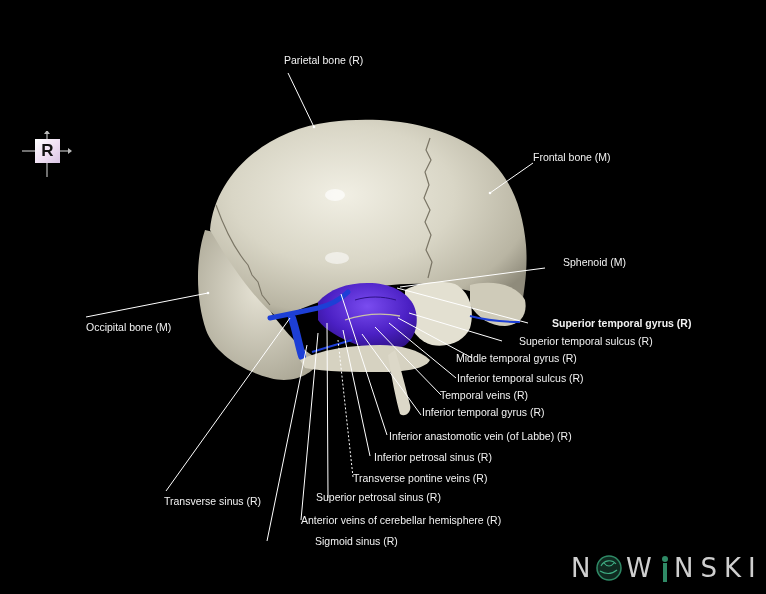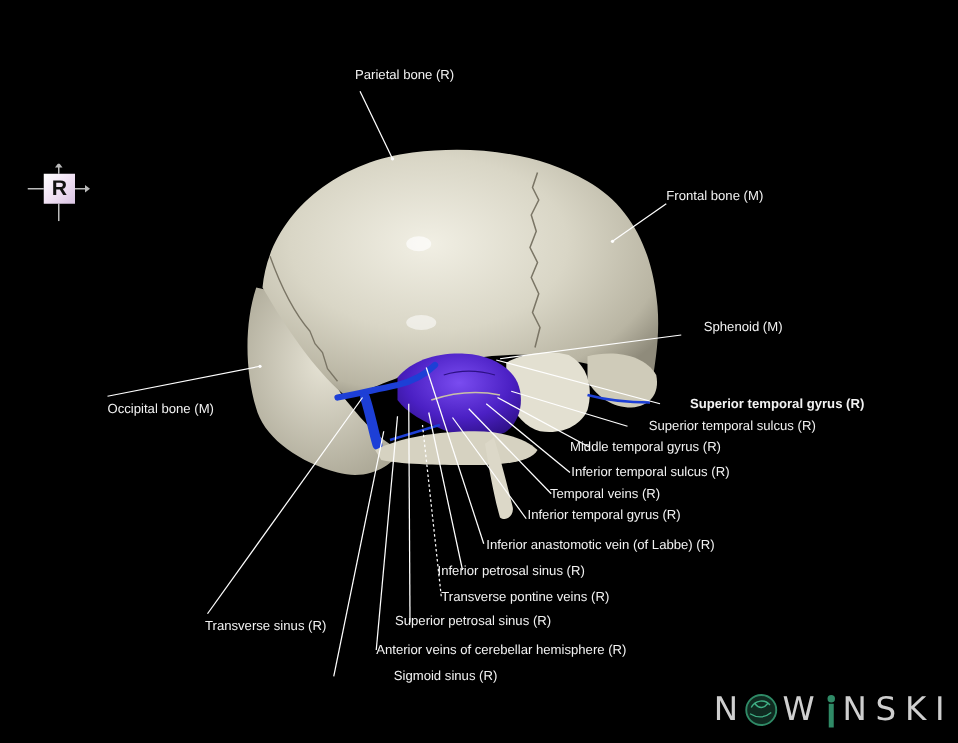--- a/index.html
+++ b/index.html
@@ -124,21 +124,21 @@
   <div class="label" style="left:533px;top:151px;">Frontal bone (M)</div>
   <div class="label" style="left:547px;top:256px;margin-left:16px;">Sphenoid (M)</div>
   <div class="label" style="left:86px;top:321px;">Occipital bone (M)</div>
   <div class="label" style="left:552px;top:317px;font-weight:bold;">Superior temporal gyrus (R)</div>
   <div class="label" style="left:502px;top:335px;padding-left:17px;">Superior temporal sulcus (R)</div>
   <div class="label" style="left:456px;top:352px;">Middle temporal gyrus (R)</div>
   <div class="label" style="left:457px;top:372px;">Inferior temporal sulcus (R)</div>
   <div class="label" style="left:440px;top:389px;">Temporal veins (R)</div>
   <div class="label" style="left:422px;top:406px;">Inferior temporal gyrus (R)</div>
   <div class="label" style="left:389px;top:430px;">Inferior anastomotic vein (of Labbe) (R)</div>
-  <div class="label" style="left:350px;top:451px;">Inferior petrosal sinus (R)</div>
+  <div class="label" style="left:374px;top:451px;">Inferior petrosal sinus (R)</div>
   <div class="label" style="left:353px;top:472px;">Transverse pontine veins (R)</div>
   <div class="label" style="left:316px;top:491px;">Superior petrosal sinus (R)</div>
   <div class="label" style="left:301px;top:514px;">Anterior veins of cerebellar hemisphere (R)</div>
   <div class="label" style="left:164px;top:495px;">Transverse sinus (R)</div>
   <div class="label" style="left:267px;top:535px;padding-left:48px;">Sigmoid sinus (R)</div>
 
   <div class="logo">
     <span class="logo-text" style="left:0;">N</span>
     <svg width="28" height="28" style="position:absolute;left:24px;top:1px;">
       <circle cx="14" cy="14" r="12" fill="#0f2a20" stroke="#2f8a66" stroke-width="1.5"></circle>

